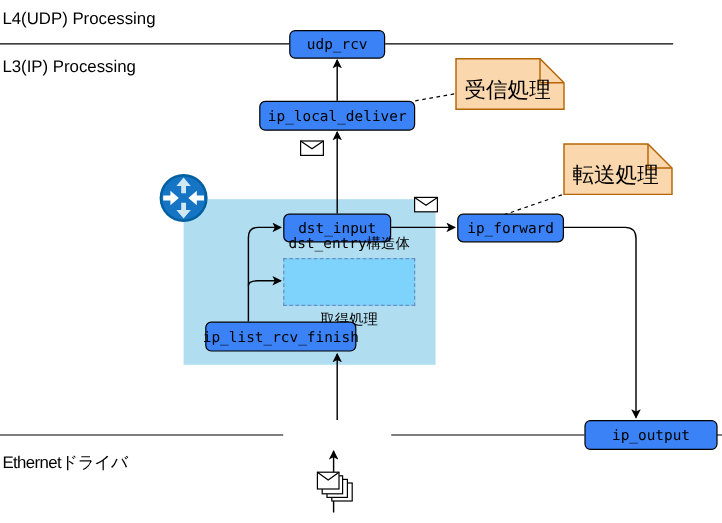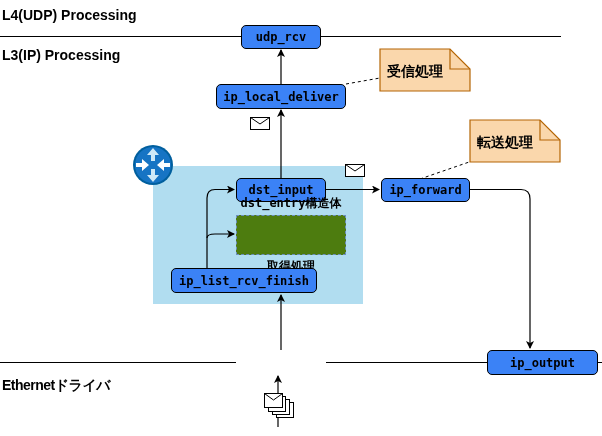--- a/index.html
+++ b/index.html
@@ -1,24 +1,24 @@
 <!DOCTYPE html>
 <html><head>
 <meta charset="utf-8">
 <style>
   html, body { margin:0; padding:0; background:#ffffff; }
   body { width:602px; height:436px; position:relative; overflow:hidden; font-family:"DejaVu Sans", sans-serif; }
-  #canvas { position:absolute; left:0; top:0; width:602px; height:436px;font-weight:bold; }
+  #canvas { position:absolute; left:0; top:0; width:602px; height:436px; }
   .layer-label { position:absolute; font-family:"Liberation Sans", sans-serif; font-size:14px; color:#000; white-space:nowrap; }
   .node { position:absolute; box-sizing:border-box; background:#3b82f6; border:1.2px solid #000; border-radius:5px;
           font-family:"DejaVu Sans Mono", monospace; font-size:12px; color:#000; display:flex; align-items:center; justify-content:center; white-space:nowrap; }
-  .dashed-node { position:absolute; box-sizing:border-box; background:#4d7c0f; border:1px dashed #6c8ebf;
+  .dashed-node { position:absolute; box-sizing:border-box; background:#7dd3fc; border:1px dashed #6c8ebf;
           font-family:"DejaVu Sans Mono", monospace; font-size:12px; color:#000; display:flex; flex-direction:column; align-items:center; justify-content:center; text-align:center; line-height:15px;gap:48px; }
   .region { position:absolute; background:#b1ddf0; }
-  .note-text { position:absolute; font-family:"DejaVu Sans", sans-serif; font-size:14px; color:#000; white-space:nowrap; }
+  .note-text { position:absolute; font-family:"DejaVu Sans", sans-serif; font-size:18px; color:#000; white-space:nowrap; }
 </style>
 </head>
 <body>
 
 <div id="canvas">
 
   <div class="region" style="left:153px; top:166px; width:210px; height:138px;"></div>
 
   <svg width="602" height="436" style="position:absolute;left:0;top:0;">
     <defs>
@@ -90,19 +90,19 @@
   <div class="layer-label" style="left:2px; top:47px;">L3(IP) Processing</div>
   <div class="layer-label" style="left:2px; top:377px; letter-spacing:-0.5px;">Ethernetドライバ</div>
 
   <div class="node" style="left:241px; top:25px; width:80px; height:24px;">udp_rcv</div>
   <div class="node" style="left:216px; top:84px; width:130px; height:25px;">ip_local_deliver</div>
   <div class="node" style="left:236px; top:178px; width:90px; height:24px;">dst_input</div>
   <div class="dashed-node" style="left:236px; top:215px; width:110px; height:40px;">
     <span>dst_entry構造体</span>
     <span>取得処理</span>
   </div>
-  <div class="node" style="left:171px; top:268px; width:146px; height:25px;">ip_list_rcv_finish</div>
+  <div class="node" style="left:171px; top:268px; width:126px; height:25px;">ip_list_rcv_finish</div>
   <div class="node" style="left:381px; top:178px; width:89px; height:24px;">ip_forward</div>
   <div class="node" style="left:487px; top:350px; width:111px; height:25px;">ip_output</div>
 
   <div class="note-text" style="left:387px; top:63px;">受信処理</div>
   <div class="note-text" style="left:477px; top:134px;">転送処理</div>
 </div>
 
 </body></html>

